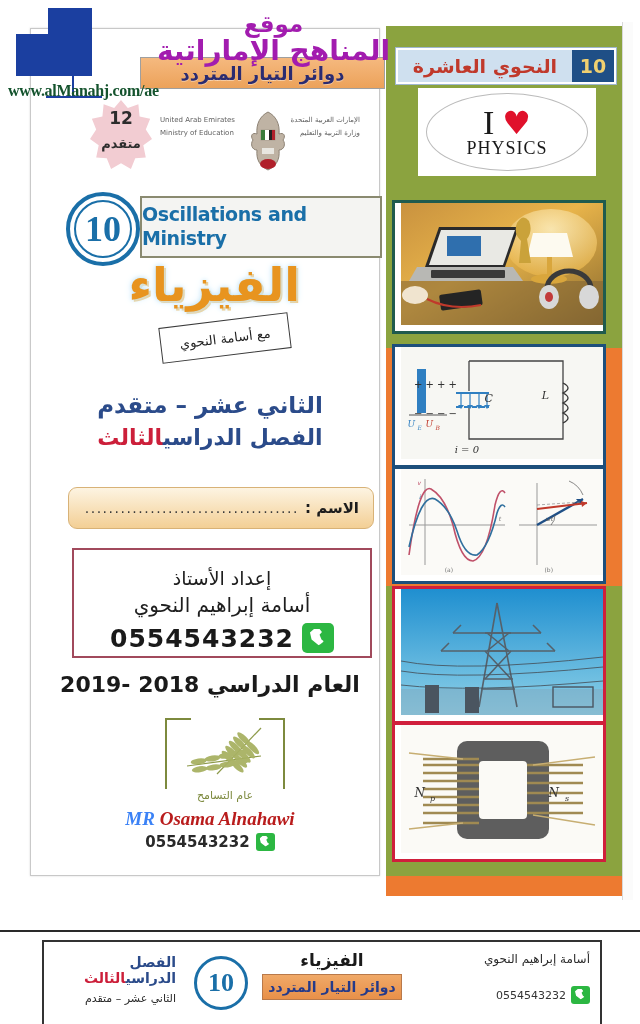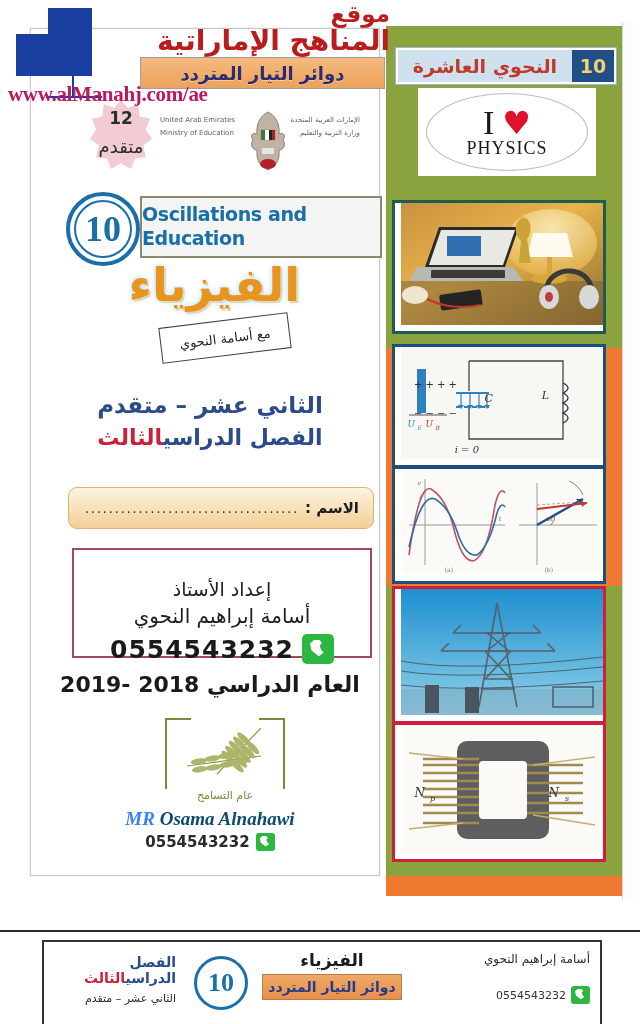--- a/index.html
+++ b/index.html
@@ -13,44 +13,44 @@
          border-top:2px solid #2a2a2a;}
 
   
   .wm-logo{position:absolute;left:16px;top:8px;width:100px;height:86px;}
   .wm-logo .b1{position:absolute;left:32px;top:0;width:44px;height:52px;background:#1b3fa0;}
   .wm-logo .b2{position:absolute;left:0;top:26px;width:40px;height:42px;background:#1b3fa0;}
   .wm-logo .b3{position:absolute;left:40px;top:42px;width:36px;height:26px;background:#1b3fa0;}
   .wm-logo .stem{position:absolute;left:56px;top:68px;width:2px;height:22px;background:#1b3fa0;}
   .wm-logo .base{position:absolute;left:30px;top:88px;width:56px;height:2px;background:#1b3fa0;}
 
-  .wm-ar{position:absolute;right:250px;top:2px;text-align:right;color:#b91c1c;
+  .wm-ar{position:absolute;right:250px;top:12px;text-align:center;color:#a21caf;
          font-weight:bold;line-height:1.05;}
   .wm-ar .l1{font-size:23px;}
   .wm-ar .l2{font-size:28px;}
-  .wm-url{position:absolute;left:8px;top:82px;color:#be185d;font-weight:bold;font-size:21px;
+  .wm-url{position:absolute;left:8px;top:82px;color:#14532d;font-weight:bold;font-size:16px;
           font-family:"Liberation Serif","DejaVu Serif",serif;direction:ltr;letter-spacing:-.3px;}
 
   
   .left-card{position:absolute;left:30px;top:28px;width:348px;height:846px;
              background:#fff;border:1px solid #c8c8c8;box-shadow:0 0 2px rgba(0,0,0,.15);}
   .rule-v{position:absolute;left:30px;top:28px;width:1px;height:846px;background:#c9c9c9;}
 
   .banner{position:absolute;left:140px;top:57px;width:243px;height:30px;
           background:linear-gradient(#f5b97f,#ecA25a);border:1px solid #9f9f9f;
           color:#2b2b70;font-weight:bold;font-size:18px;letter-spacing:1px;
           display:flex;align-items:center;justify-content:center;text-shadow:0 1px 0 #fff6;}
 
   .badge12{position:absolute;left:90px;top:100px;width:62px;height:72px;color:#8d3e4e;}
   .badge12 .star{position:absolute;inset:0;background:#f2ccd2;
      clip-path:polygon(50% 0,61% 11%,78% 6%,80% 23%,97% 26%,90% 41%,100% 54%,86% 63%,
                        90% 80%,73% 81%,66% 96%,50% 88%,34% 96%,27% 81%,10% 80%,14% 63%,
                        0% 54%,10% 41%,3% 26%,20% 23%,22% 6%,39% 11%);}
   .badge12 .n{position:absolute;top:8px;width:100%;text-align:center;font-size:17px;font-weight:bold;color:#2c2c2c;}
-  .badge12 .t{position:absolute;top:36px;width:100%;text-align:center;font-size:18px;font-weight:normal;color:#2c2c2c;}
+  .badge12 .t{position:absolute;top:36px;width:100%;text-align:center;font-size:13px;font-weight:bold;color:#2c2c2c;}
 
   .moe{position:absolute;left:160px;top:108px;width:200px;height:70px;}
   .moe .ar{position:absolute;right:0;top:6px;text-align:right;color:#5e5e5e;font-size:7px;line-height:1.9;}
   .moe .en{position:absolute;left:0;top:6px;text-align:left;color:#5e5e5e;font-size:7px;line-height:1.9;direction:ltr;}
   .falcon{position:absolute;left:88px;top:0;width:40px;height:70px;}
 
   .unit-circle{position:absolute;left:66px;top:192px;width:66px;height:66px;border:4px solid #1a6fa8;
        border-radius:50%;display:flex;align-items:center;justify-content:center;
        color:#1a6fa8;font-size:36px;font-weight:bold;
        font-family:"Liberation Serif","DejaVu Serif",serif;}
@@ -74,21 +74,21 @@
      color:#2b4b8a;font-weight:bold;font-size:22px;}
   .term .red{color:#cc1f3a;}
 
   .namebox{position:absolute;left:68px;top:487px;width:306px;height:42px;border-radius:9px;
      background:linear-gradient(#fdf4e2,#f3cf95);border:1px solid #d8b277;
      display:flex;align-items:center;justify-content:flex-start;padding:0 14px;box-sizing:border-box;}
   .namebox .lbl{color:#1d1d1d;font-size:15px;font-weight:bold;margin-left:6px;}
   .namebox .dots{flex:1;color:#3a3a3a;font-size:14px;letter-spacing:1.5px;overflow:hidden;white-space:nowrap;}
 
   .prep{position:absolute;left:72px;top:548px;width:300px;height:110px;background:#fff;
-     border:2px solid #a14a5c;padding-top:24px;box-sizing:border-box;text-align:center;}
+     border:2px solid #a14a5c;padding-top:13px;box-sizing:border-box;text-align:center;}
   .prep .l1{font-size:19px;color:#1e1e1e;margin-top:4px;}
   .prep .l2{font-size:20px;color:#1e1e1e;margin-top:4px;}
   .prep .phone{display:flex;align-items:center;justify-content:center;gap:8px;margin-top:6px;direction:ltr;}
   .prep .phone .num{font-size:25px;font-weight:bold;color:#1a1a1a;letter-spacing:1px;}
   .wa{width:32px;height:30px;border-radius:5px;background:#2cb742;position:relative;display:inline-block;}
   .wa:after{content:"";position:absolute;left:8px;top:6px;width:16px;height:17px;
      background:#fff;border-radius:3px 3px 12px 3px;
      clip-path:polygon(25% 0,60% 0,75% 18%,60% 34%,72% 62%,95% 78%,100% 100%,60% 100%,10% 62%,0 20%);}
   .wa.sm{width:19px;height:18px;border-radius:3px;}
   .wa.sm:after{left:4px;top:3px;width:11px;height:11px;}
@@ -99,21 +99,21 @@
   .tolerance{position:absolute;left:165px;top:718px;width:120px;height:82px;}
   .tolerance .frm{position:absolute;inset:0;border:2px solid #7d8a3e;}
   .tolerance .cut-t{position:absolute;left:26px;top:-3px;width:68px;height:6px;background:#fff;}
   .tolerance .cut-b{position:absolute;left:20px;bottom:-3px;width:80px;height:6px;background:#fff;}
   .tolerance .lbl{position:absolute;left:0;bottom:-2px;width:100%;text-align:center;font-size:11px;
      color:#7d8a3e;background:#fff;letter-spacing:2px;}
 
   .sig{position:absolute;left:60px;top:808px;width:300px;text-align:center;
      font-family:"Liberation Serif","DejaVu Serif",serif;font-style:italic;font-size:19px;direction:ltr;}
   .sig .mr{color:#3b82f6;font-weight:bold;}
-  .sig .nm{color:#0c4a6e;font-weight:bold;}
+  .sig .nm{color:#b91c1c;font-weight:bold;}
   .sig2{position:absolute;left:60px;top:833px;width:300px;display:flex;align-items:center;
      justify-content:center;gap:6px;direction:ltr;}
   .sig2 .num{font-size:15px;color:#2a2a2a;font-weight:bold;}
 
   
   .rail-green-1{position:absolute;left:386px;top:26px;width:236px;height:322px;background:#8ba33f;}
   .rail-orange{position:absolute;left:386px;top:348px;width:236px;height:238px;background:#ed7a30;}
   .rail-green-2{position:absolute;left:386px;top:586px;width:236px;height:290px;background:#8ba33f;}
   .rail-orange-2{position:absolute;left:386px;top:876px;width:236px;height:20px;background:#ed7a30;}
   .rail-edge{position:absolute;left:622px;top:22px;width:10px;height:878px;background:#fbfbfb;
@@ -364,21 +364,21 @@
       <path d="M14 40 h12 v6 h-12z" fill="#e8e6e0"></path>
     </svg>
   </div>
 
   <div class="unit-circle">
     <span class="inner"></span>
     <span>10</span>
   </div>
 
   <div class="en-title">
-    <div>Oscillations and Education</div>
+    <div>Oscillations and Ministry</div>
   </div>
 
   <div class="physics-ar">الفيزياء</div>
   <div class="tag-nahawi">مع أسامة النحوي</div>
 
   <div class="grade">الثاني عشر – متقدم</div>
   <div class="term">
     <span>الفصل الدراسي</span><span class="red">الثالث</span>
   </div>
 

